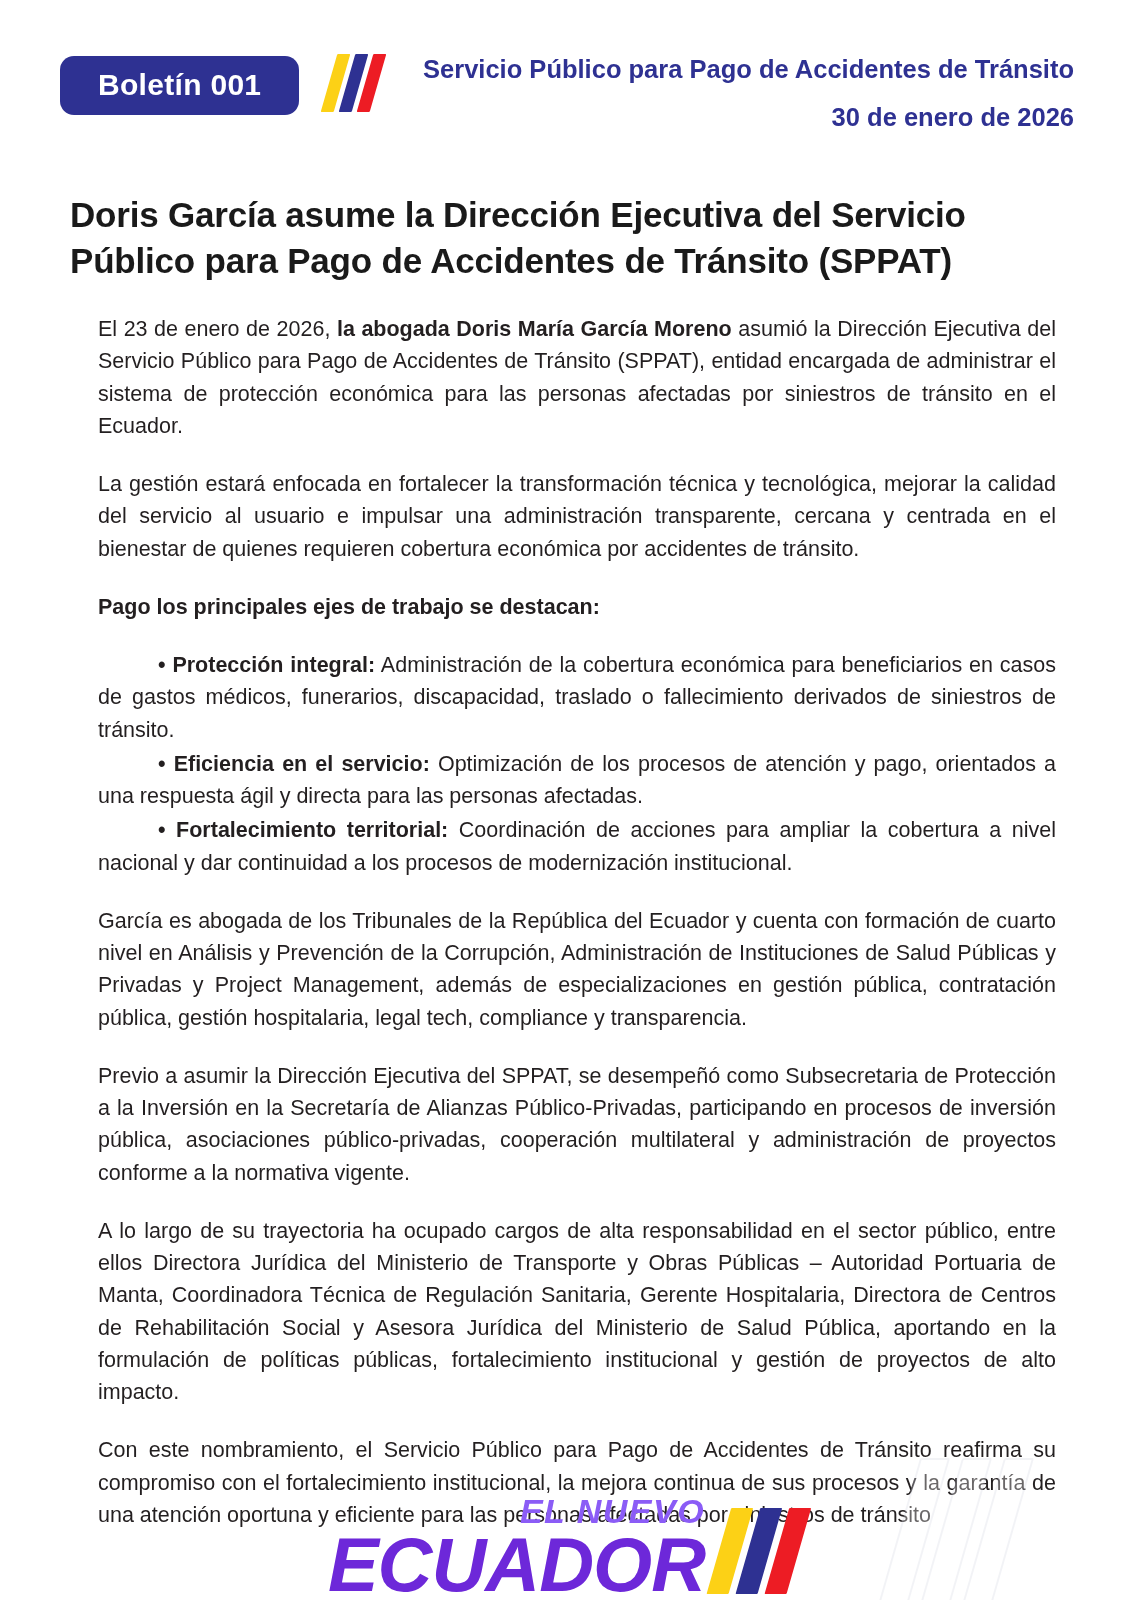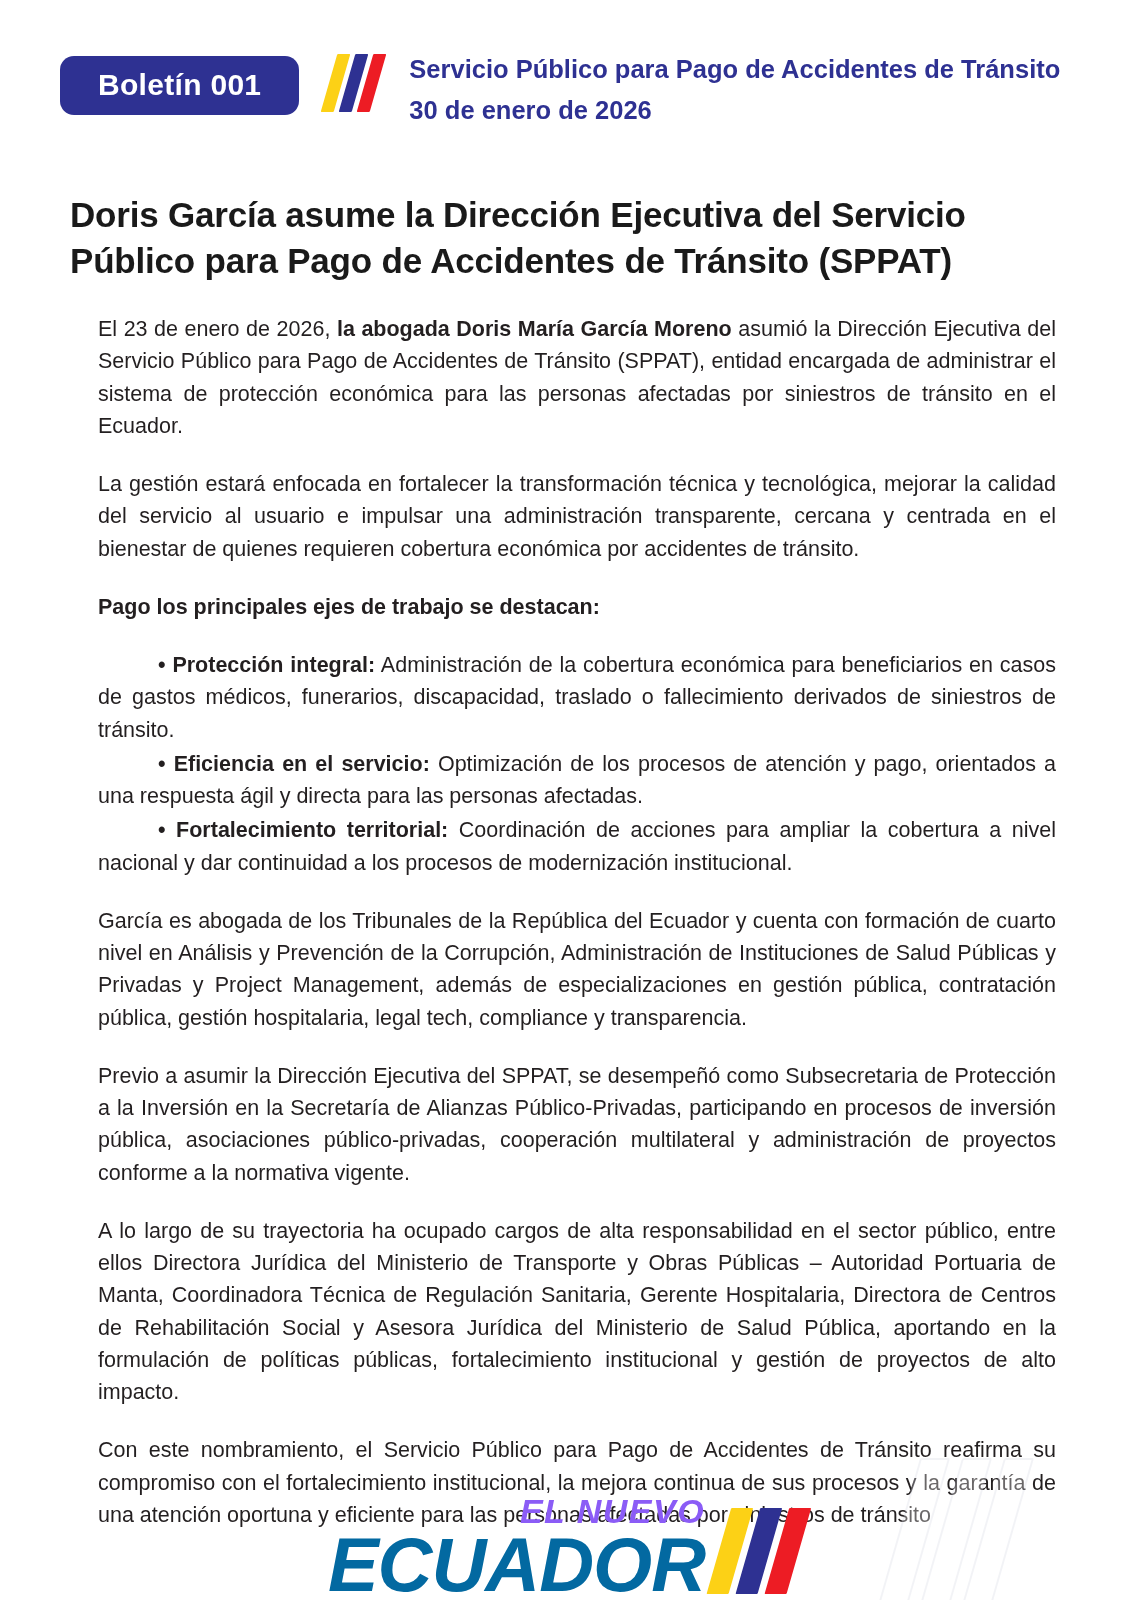--- a/index.html
+++ b/index.html
@@ -57,36 +57,37 @@
     height: 58px;
     margin-right: 5px;
     border-radius: 1px;
   }
   .slash-yellow { background: #fcd116; }
   .slash-blue   { background: #2e3192; }
   .slash-red    { background: #ed1c24; }
 
   .header-titles {
     margin-left: 26px;
+    text-align: right;
     flex: 1;
     padding-top: 6px;
   }
   .header-org {
     font-size: 25.5px;
     font-weight: bold;
     color: #2e3192;
     line-height: 1.22;
     white-space: nowrap;
   }
   .header-date {
     font-size: 25.5px;
     font-weight: bold;
     color: #2e3192;
     line-height: 1.22;
-    margin-top: 10px;
+    margin-top: 17px;
   }
 
   
   .doc-title {
     margin: 34px 70px 0 70px;
     text-align: left;
     font-size: 35px;
     font-weight: bold;
     line-height: 1.3;
     color: #1a1a1a;
@@ -158,21 +159,21 @@
     font-weight: bold;
     font-style: italic;
     color: #8b5cf6;
     letter-spacing: 1.5px;
     margin-bottom: 2px;
   }
   .logo-ecuador {
     font-size: 76px;
     font-weight: bold;
     font-style: italic;
-    color: #0369a1;
+    color: #6d28d9;
     letter-spacing: -1px;
     line-height: 0.92;
   }
   .logo-flag {
     display: flex;
     align-items: flex-end;
     margin-left: 14px;
     margin-bottom: 6px;
     transform: skewX(-16deg);
   }

